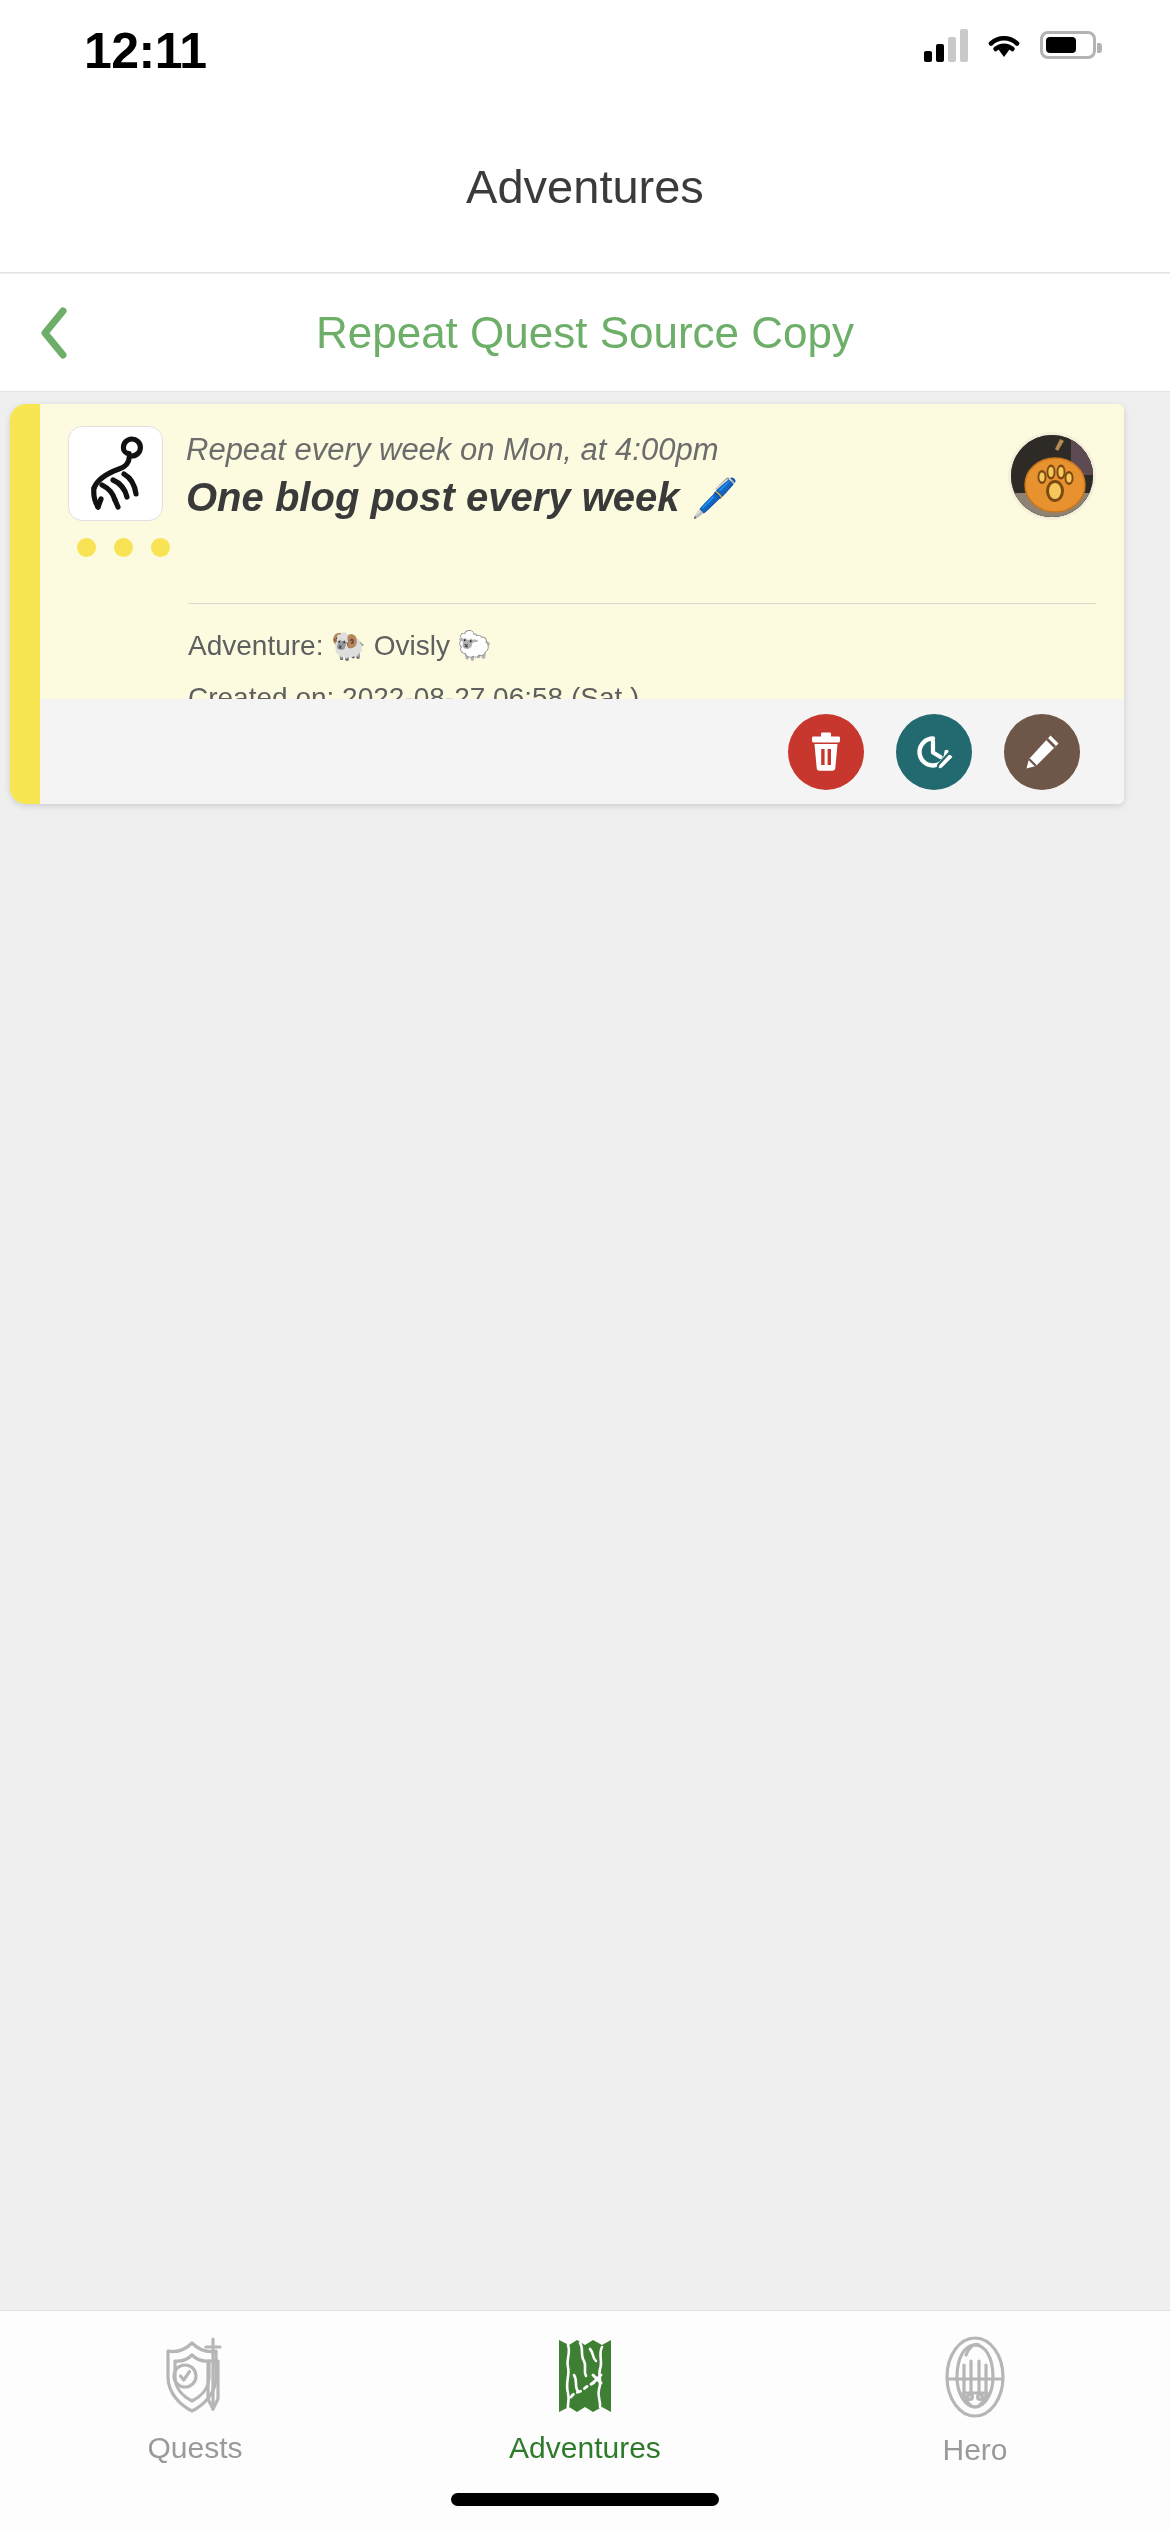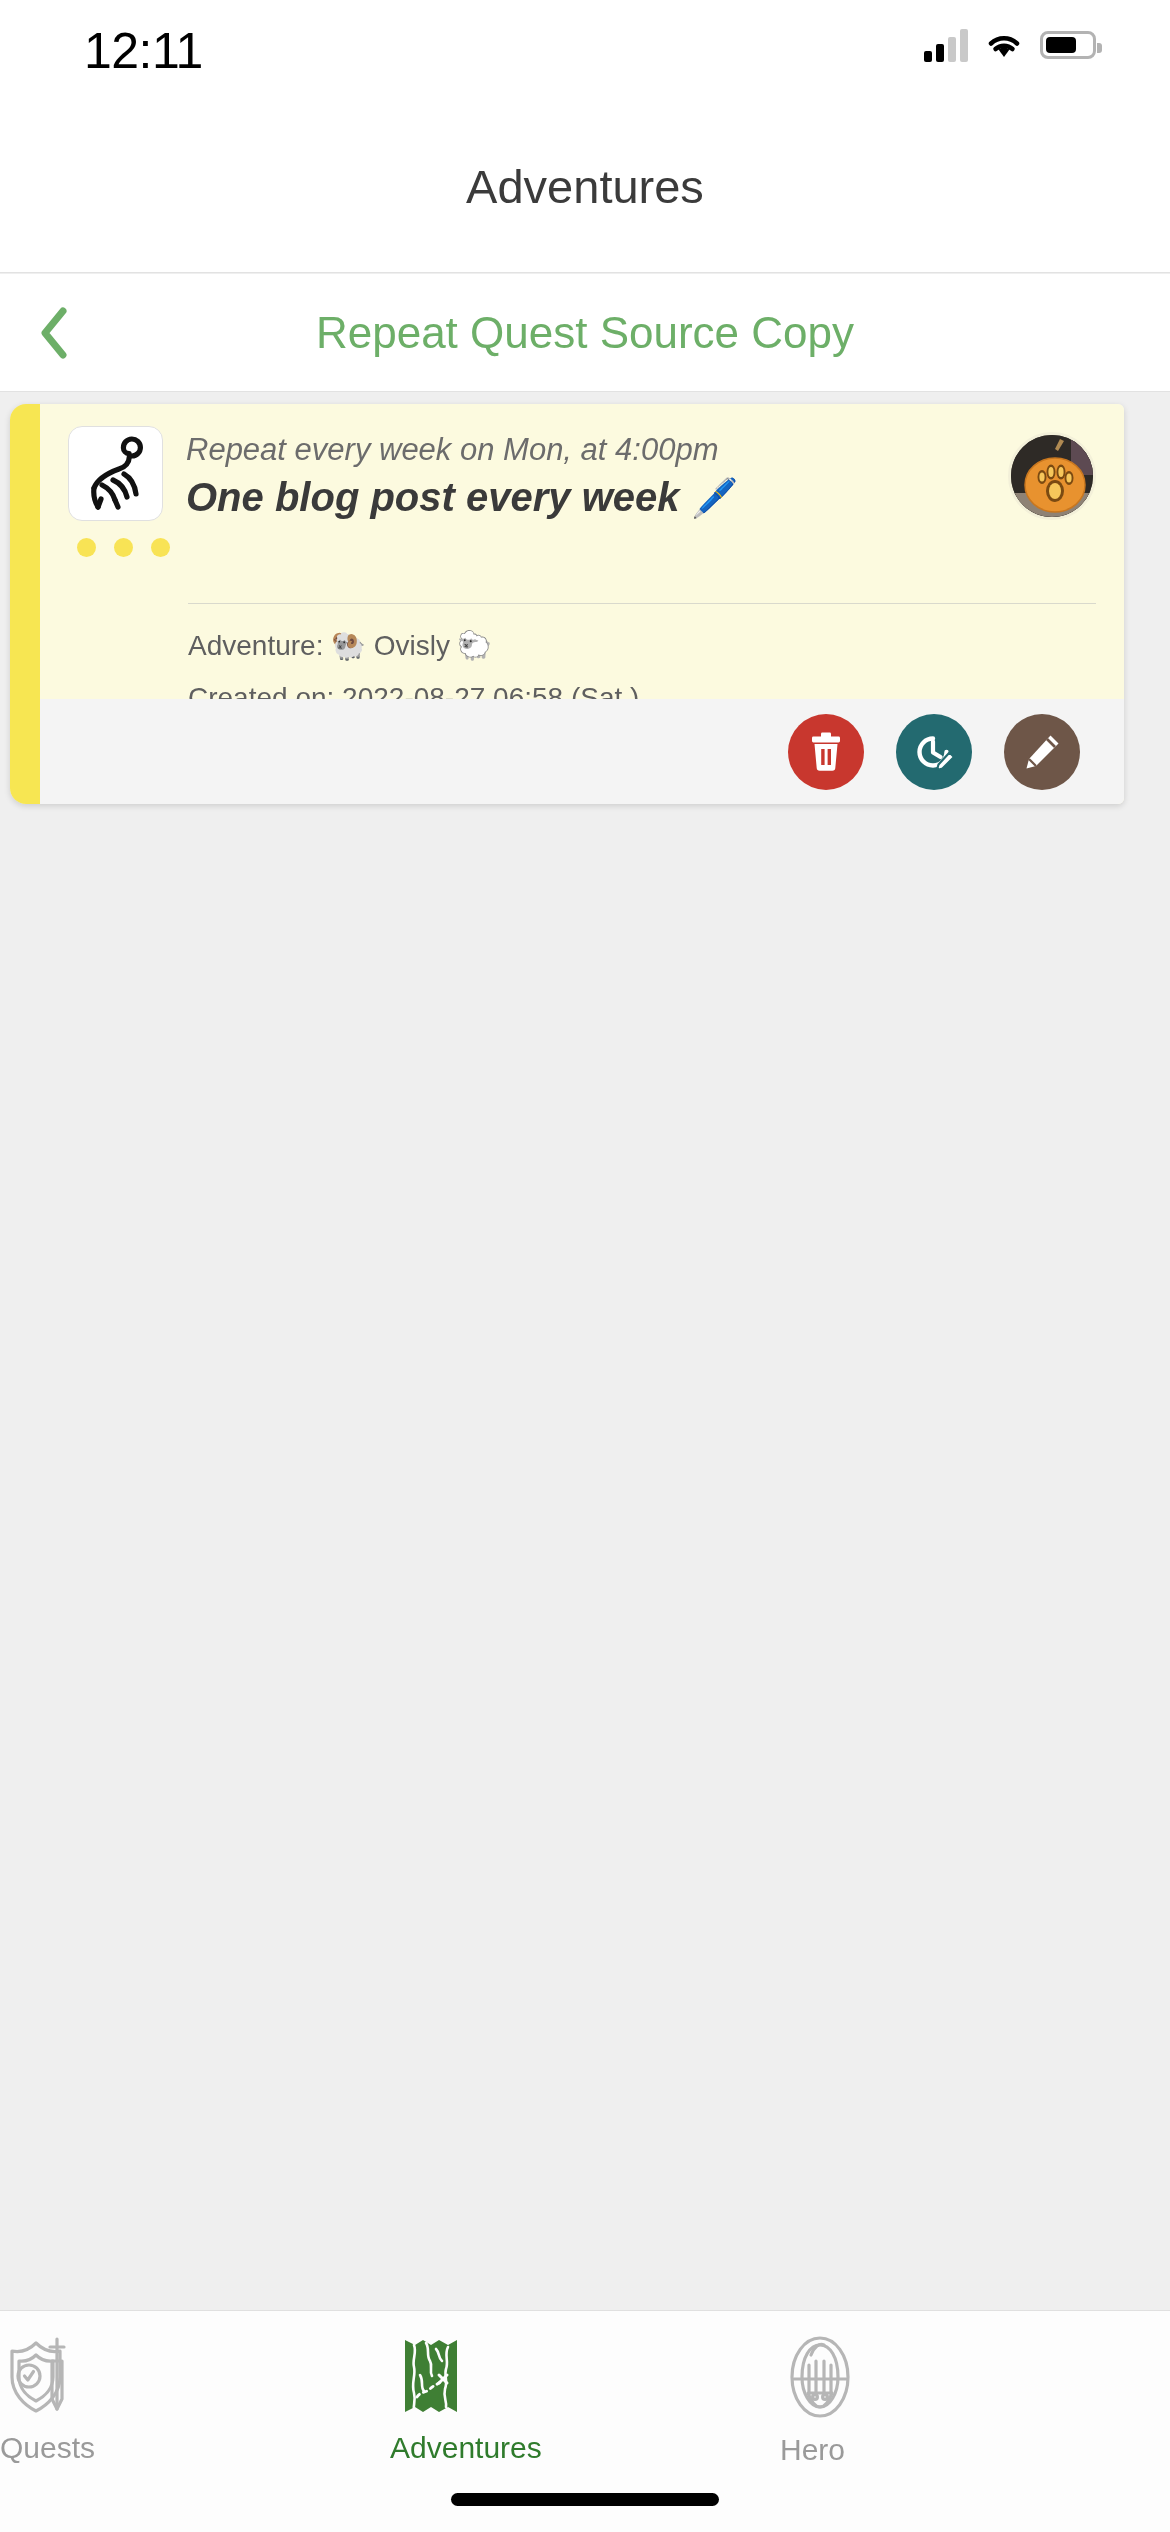--- a/index.html
+++ b/index.html
@@ -11,21 +11,21 @@
   }
   #app { position: relative; width: 1170px; height: 2532px; background: #EFEFEF; }
 
   
   .statusbar {
     position: absolute; top: 0; left: 0; width: 1170px; height: 100px;
     background: #ffffff;
   }
   .sb-time {
     position: absolute; left: 84px; top: 22px;
-    font-size: 50px; font-weight: 400; color: #000; letter-spacing: -0.5px; text-align: right;
+    font-size: 50px; font-weight: 700; color: #000; letter-spacing: -0.5px; text-align: right;
   }
   .sb-right {
     position: absolute; right: 74px; top: 28px;
     display: flex; align-items: center; gap: 16px;
   }
   .sig { display: flex; align-items: flex-end; gap: 4px; height: 34px; }
   .sig i { display: block; width: 8px; background: #000; border-radius: 2px; }
   .sig i:nth-child(1) { height: 11px; }
   .sig i:nth-child(2) { height: 18px; }
   .sig i:nth-child(3) { height: 25px; background: #c9c9c9; }
@@ -126,21 +126,21 @@
     border: none; cursor: pointer;
   }
 
   
   .tabbar {
     position: absolute; left: 0; bottom: 0; width: 1170px; height: 222px;
     background: #FDFDFD; border-top: 1px solid #e0e0e0;
     display: flex; align-items: flex-start;
   }
   .tab {
-    flex: 1; display: flex; flex-direction: column; align-items: flex-start;
+    flex: 1; display: flex; flex-direction: column; align-items: center;
     padding-top: 24px; gap: 14px;
   }
   .tab-label { font-size: 30px; color: #9a9a9a; }
   .tab.active .tab-label { color: #2F7B2C; }
   .home-indicator {
     position: absolute; bottom: 26px; left: 50%; transform: translateX(-50%);
     width: 268px; height: 13px; background: #000; border-radius: 7px;
   }
 </style>
 </head>

